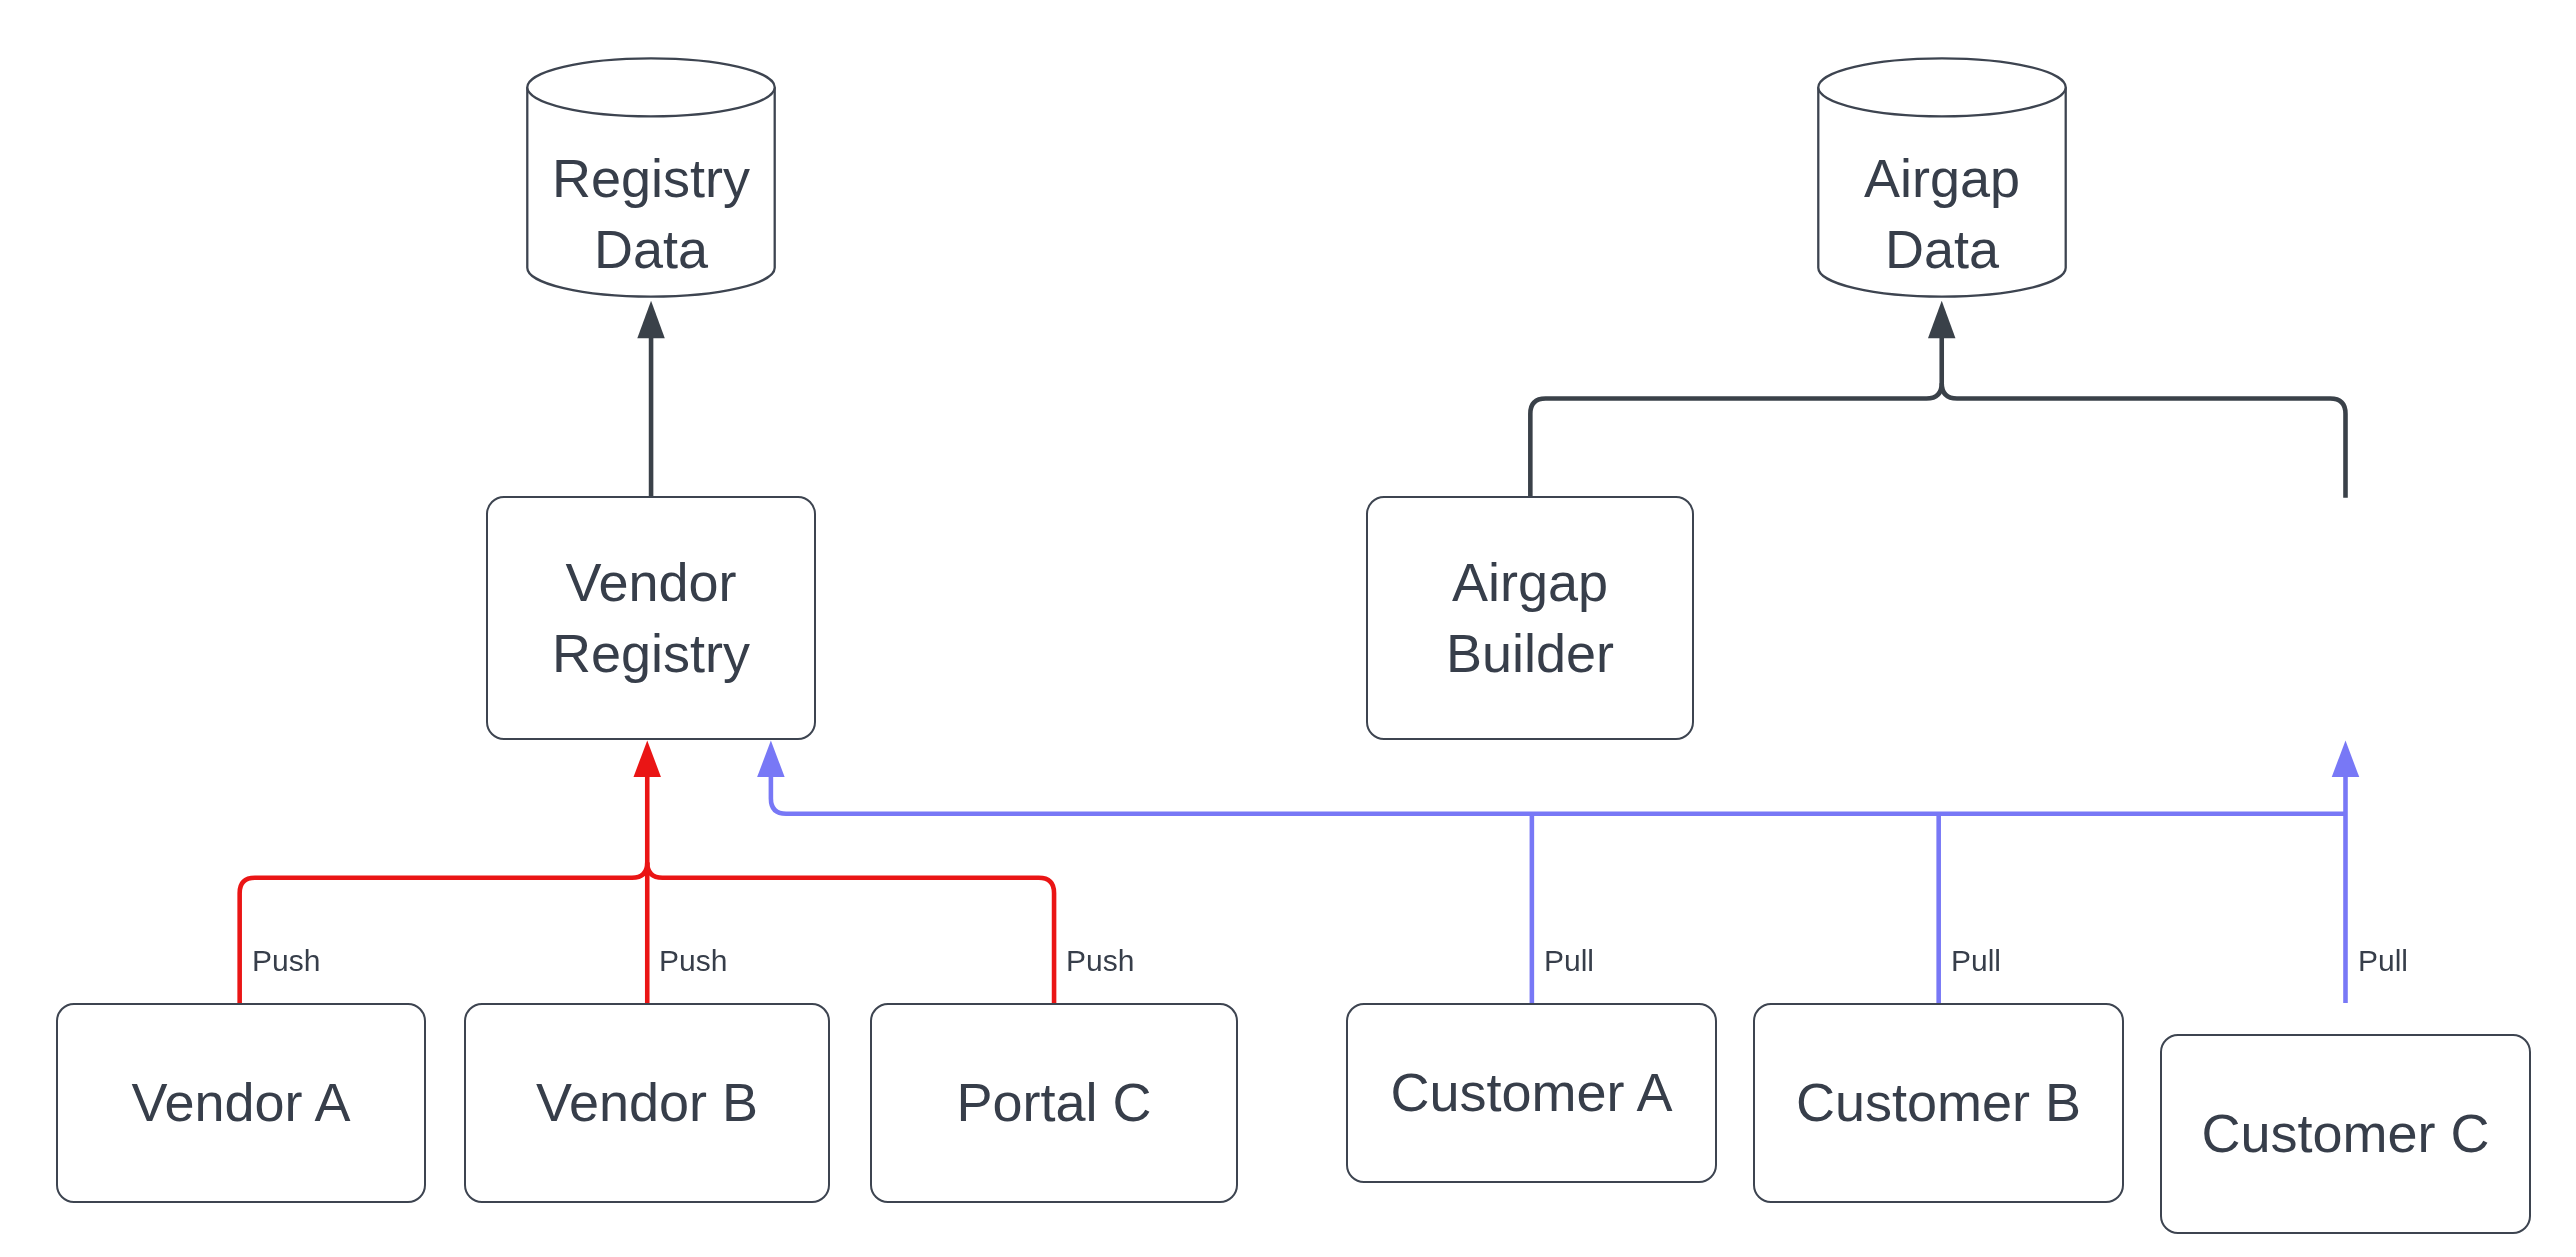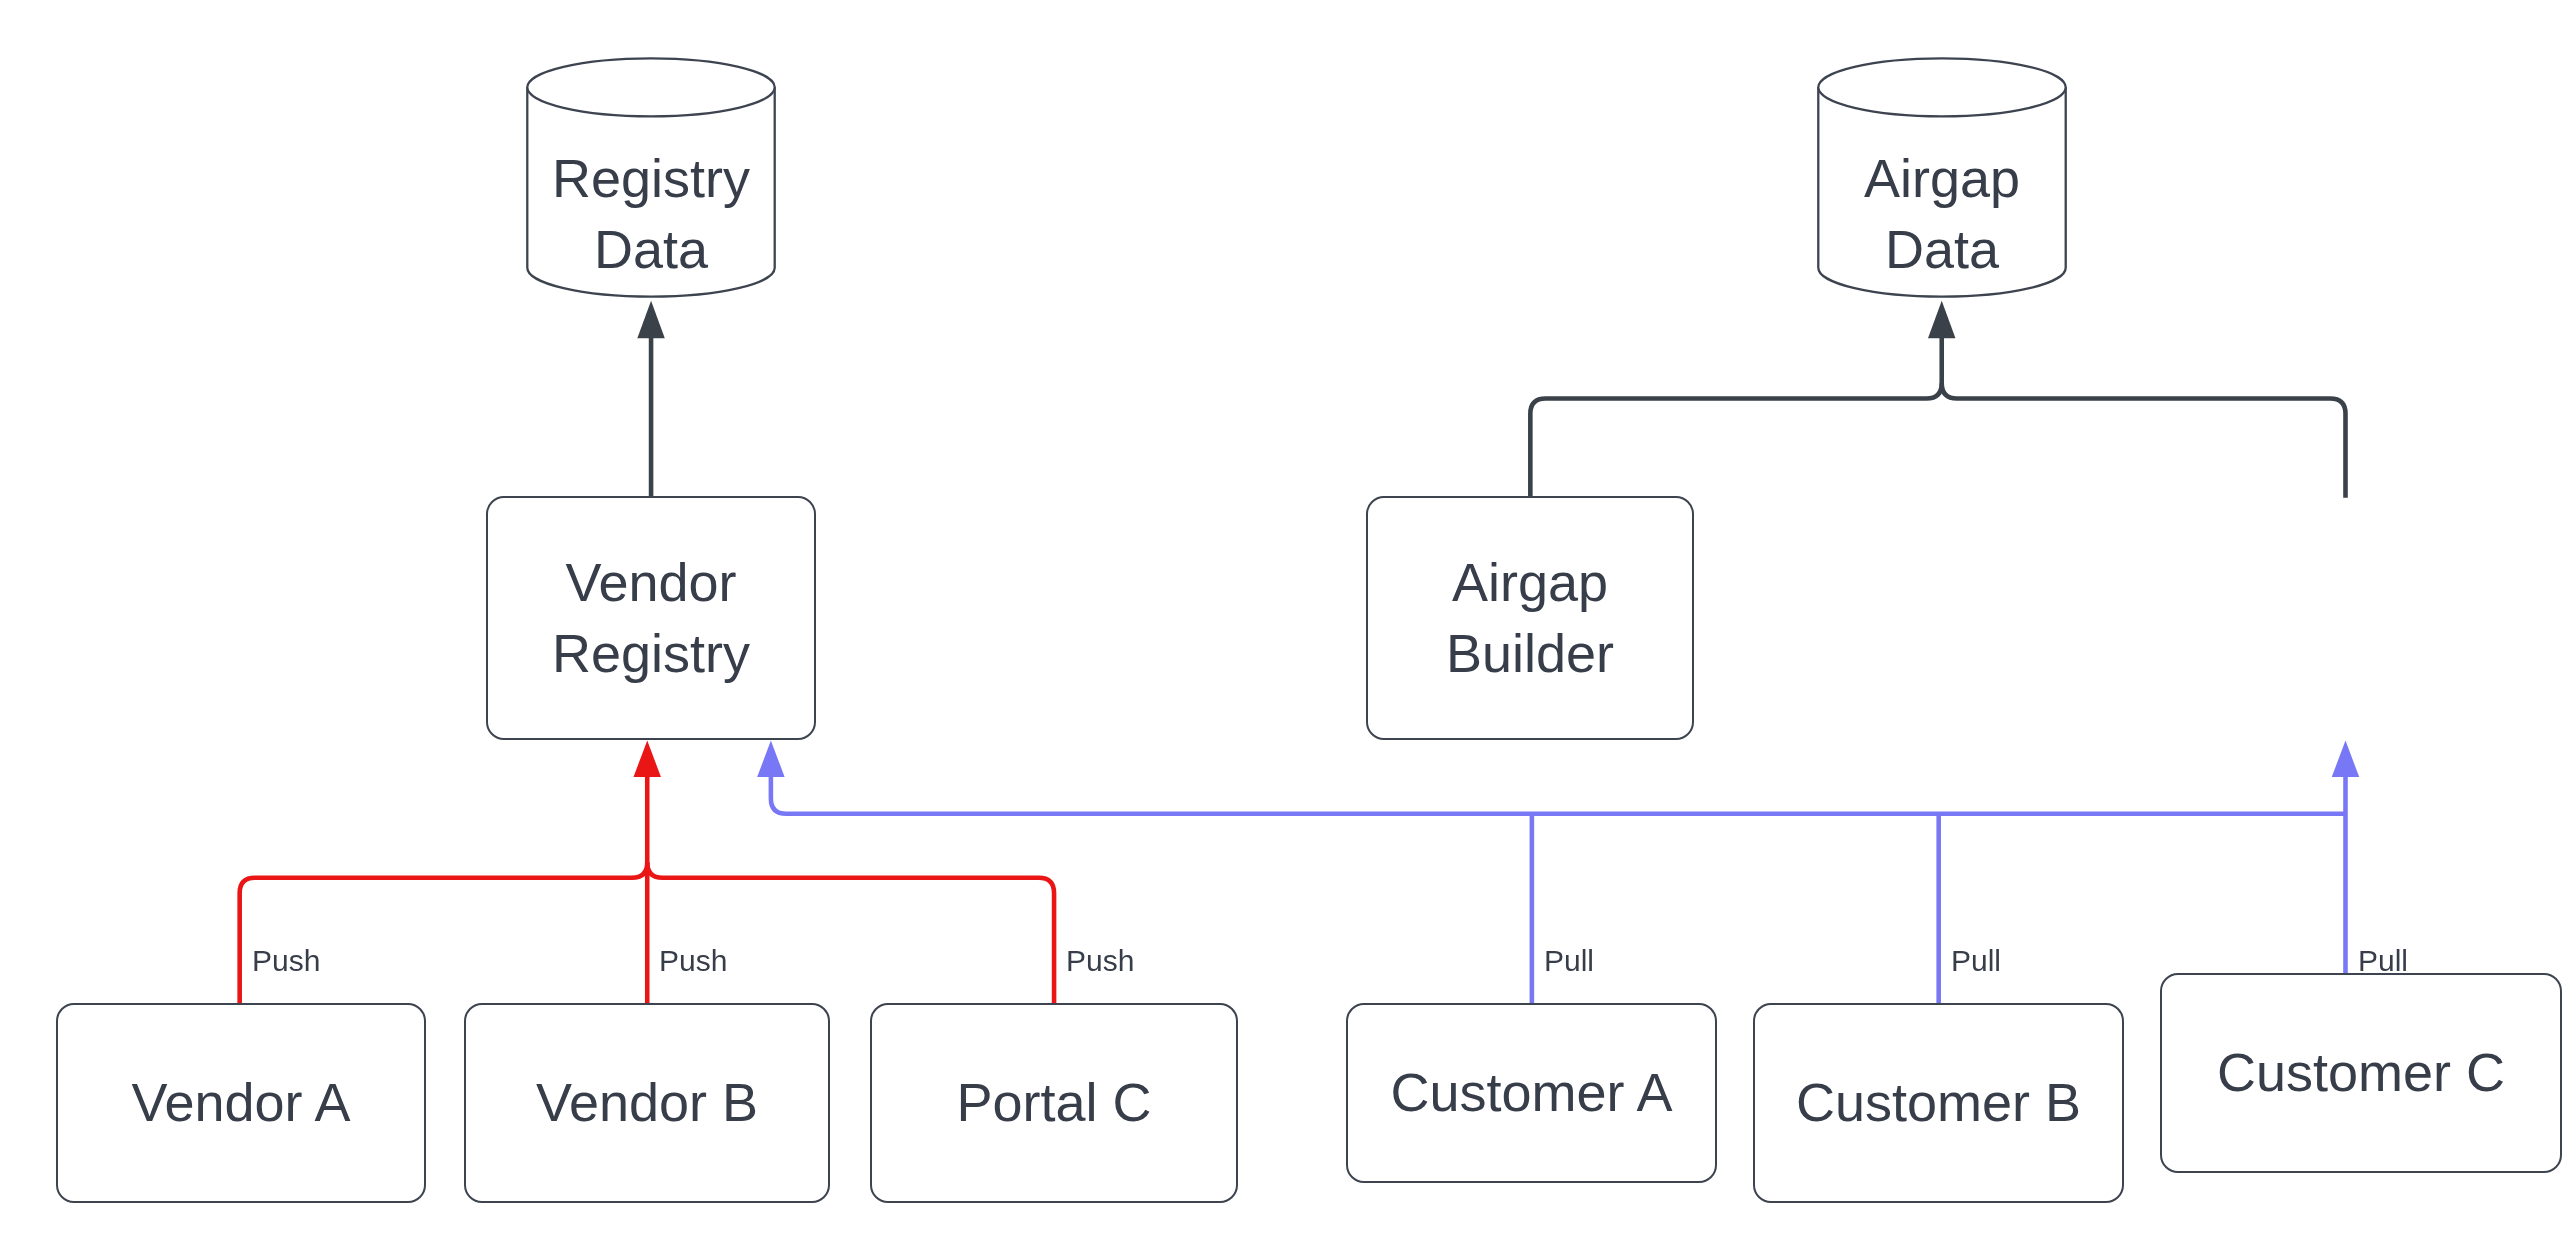--- a/index.html
+++ b/index.html
@@ -151,21 +151,21 @@
   </div>
 
   <div class="node rect" style="left:1346px;top:1003px;width:371px;height:180px">
     <span class="node-label">Customer A</span>
   </div>
 
   <div class="node rect" style="left:1753px;top:1003px;width:371px;height:200px">
     <span class="node-label">Customer B</span>
   </div>
 
-  <div class="node rect" style="left:2160px;top:973px;width:402px;height:200px">
+  <div class="node rect" style="left:2160px;top:1034px;width:371px;height:200px">
     <span class="node-label">Customer C</span>
   </div>
 
   <div class="edge-label" style="left:252px;top:946px">Push</div>
   <div class="edge-label" style="left:659px;top:946px">Push</div>
   <div class="edge-label" style="left:1066px;top:946px">Push</div>
   <div class="edge-label" style="left:1544px;top:946px">Pull</div>
   <div class="edge-label" style="left:1951px;top:946px">Pull</div>
   <div class="edge-label" style="left:2358px;top:946px">Pull</div>
 

